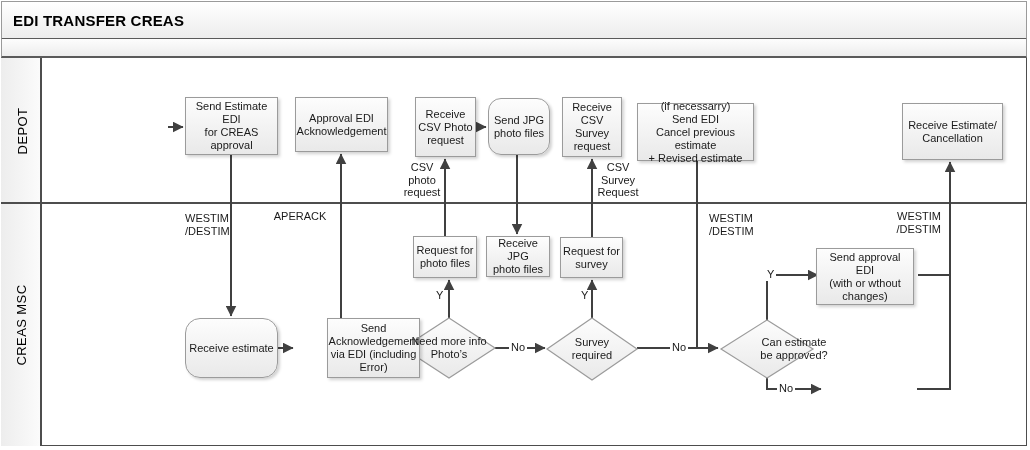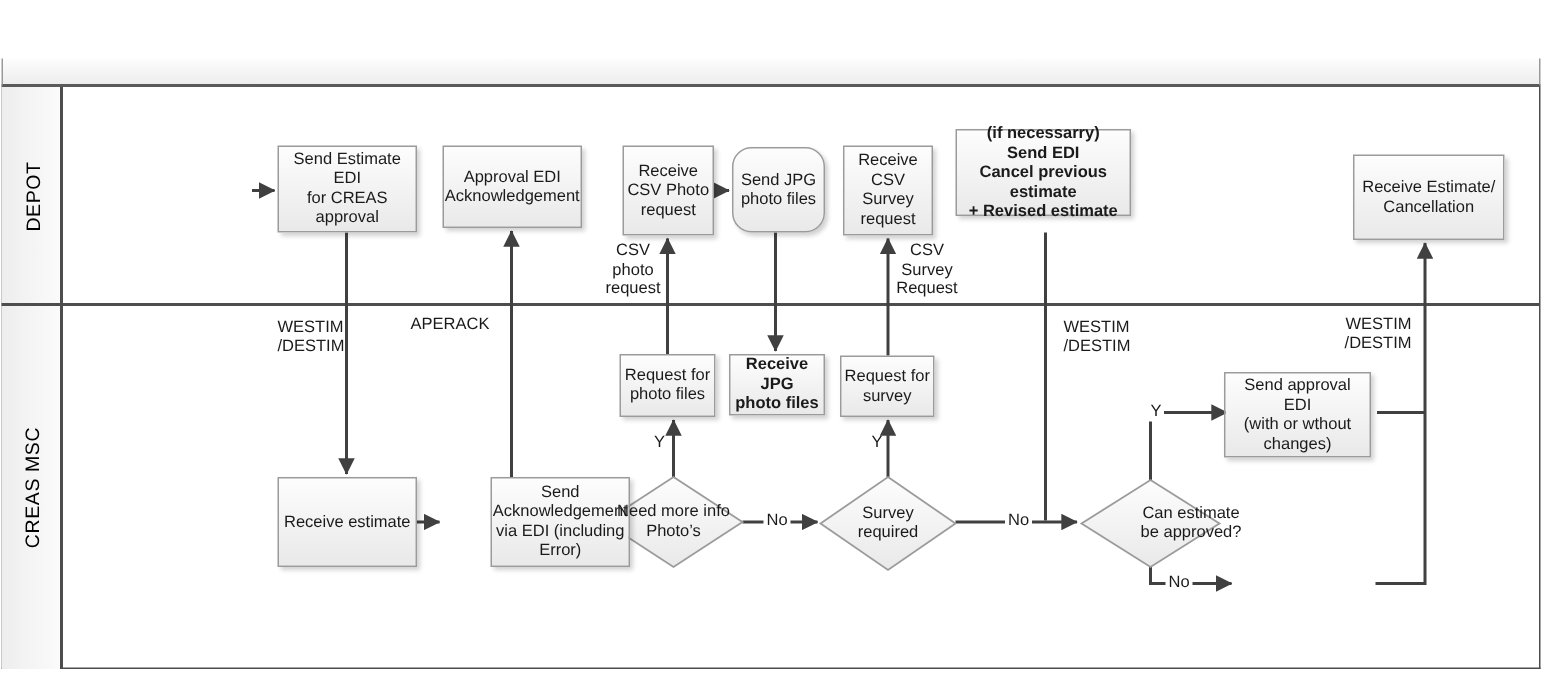--- a/index.html
+++ b/index.html
@@ -54,20 +54,23 @@
     position:absolute;font-size:11px;line-height:13px;white-space:pre-line;
   }
   .on-line{background:#ffffff;padding:0 2px;}
   svg.overlay{position:absolute;left:0;top:0;width:1030px;height:450px;}
 </style>
 </head>
 <body>
 
 <div id="stage">
 
+  <div class="title-bar">
+    <span>EDI TRANSFER CREAS</span>
+  </div>
   <div class="head-strip"></div>
   <div class="lane-area"></div>
   <div class="label-col"></div>
   <div class="lane-divider"></div>
 
   <div class="lane-label" style="left:-51px;top:112px;width:145px;height:38px;transform:rotate(-90deg);">DEPOT</div>
   <div class="lane-label" style="left:-101px;top:306px;width:244px;height:38px;transform:rotate(-90deg);">CREAS MSC</div>
 
   <svg class="overlay" viewBox="0 0 1030 450">
     <defs>
@@ -111,35 +114,35 @@
   <div class="box" style="left:295px;top:97px;width:93px;height:55px;">Approval EDI
 Acknowledgement</div>
   <div class="box" style="left:415px;top:97px;width:61px;height:60px;">Receive
 CSV Photo
 request</div>
   <div class="box" style="left:488px;top:98px;width:62px;height:57px;border-radius:13px;">Send JPG
 photo files</div>
   <div class="box" style="left:562px;top:97px;width:60px;height:60px;">Receive
 CSV Survey
 request</div>
-  <div class="box" style="left:637px;top:86px;width:117px;height:58px;font-weight:bold;">(if necessarry)
+  <div class="box" style="left:637px;top:103px;width:117px;height:58px;">(if necessarry)
 Send EDI
 Cancel previous estimate
 + Revised estimate</div>
   <div class="box" style="left:902px;top:103px;width:101px;height:57px;">Receive Estimate/
 Cancellation</div>
 
-  <div class="box" style="left:185px;top:318px;width:93px;height:60px;">Receive estimate</div>
+  <div class="box" style="left:185px;top:318px;width:93px;height:60px;border-radius:15px;">Receive estimate</div>
   <div class="box" style="left:295px;top:318px;width:93px;height:60px;margin-left:32px;">Send
 Acknowledgement
 via EDI (including
 Error)</div>
   <div class="box" style="left:413px;top:236px;width:64px;height:42px;">Request for
 photo files</div>
-  <div class="box" style="left:486px;top:236px;width:64px;height:41px;font-weight:bold;">Receive JPG
+  <div class="box" style="left:486px;top:236px;width:64px;height:41px;">Receive JPG
 photo files</div>
   <div class="box" style="left:560px;top:237px;width:63px;height:41px;">Request for
 survey</div>
   <div class="box" style="left:816px;top:248px;width:98px;height:57px;">Send approval EDI
 (with or wthout
 changes)</div>
 
   <div class="dlabel" style="left:405px;top:322px;width:88px;height:52px;">Need more info
 Photo’s</div>
   <div class="dlabel" style="left:549px;top:323px;width:86px;height:52px;">Survey

